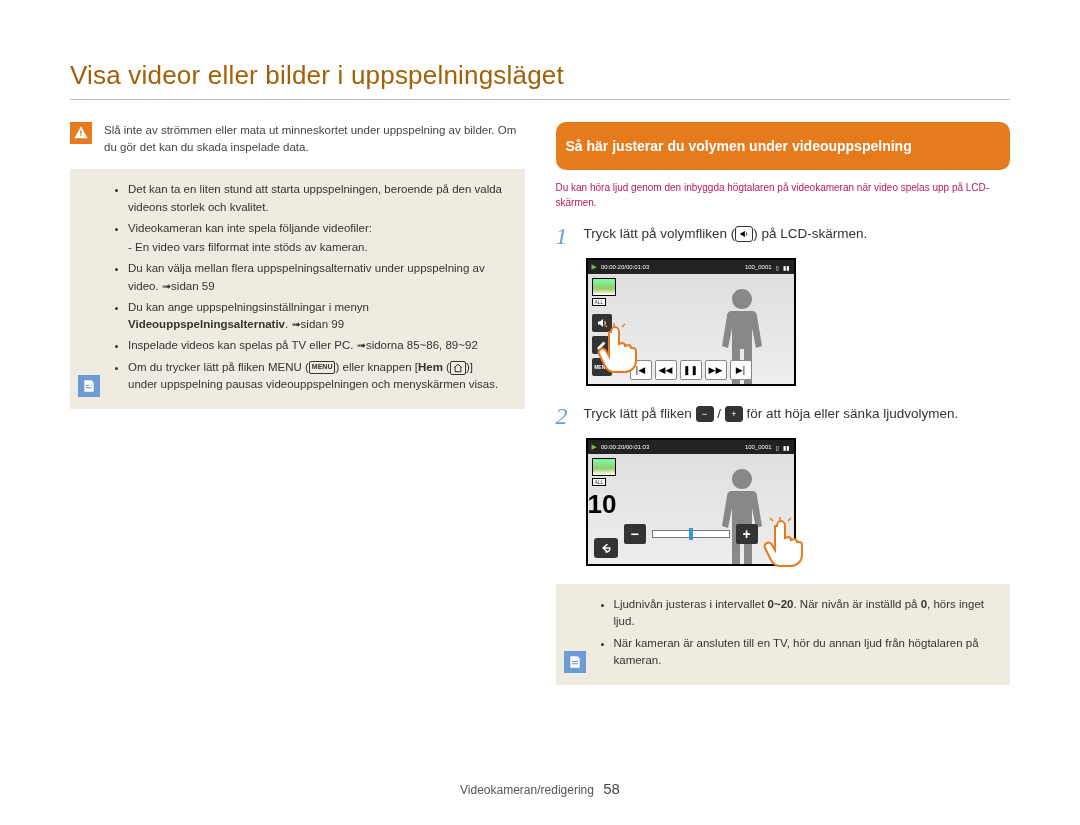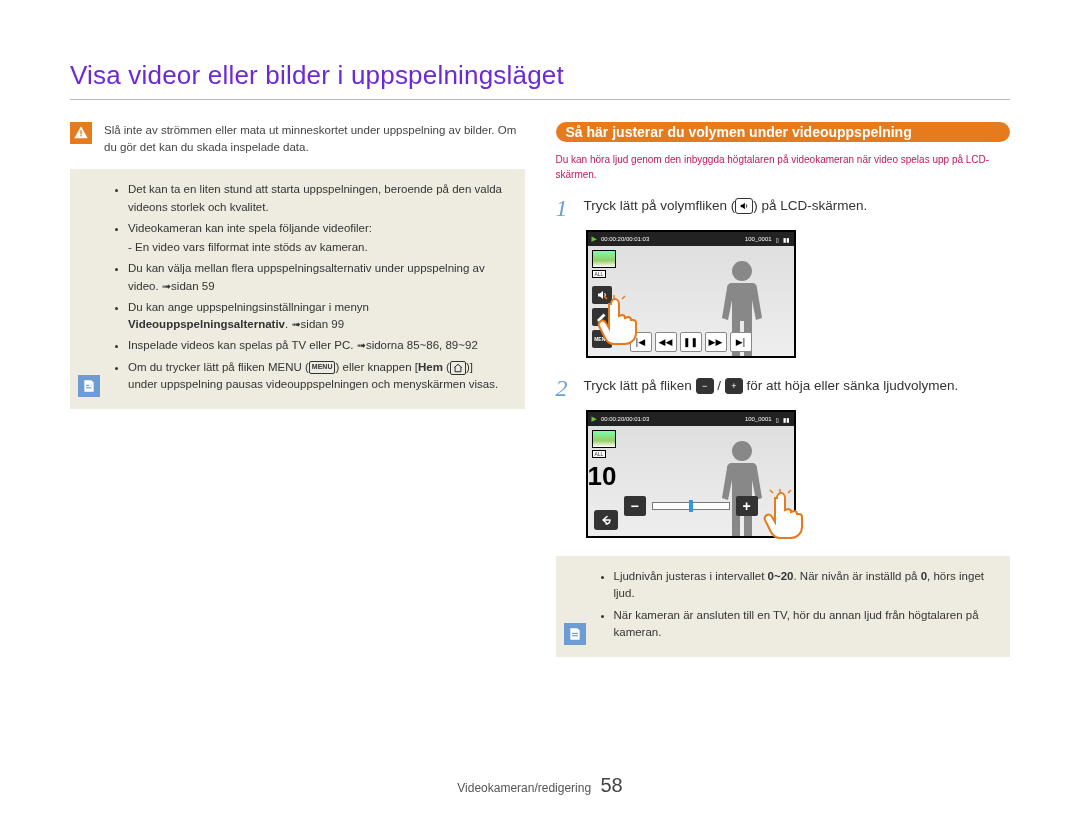--- a/index.html
+++ b/index.html
@@ -12,21 +12,21 @@
   .page {
     width: 1080px;
     height: 825px;
     box-sizing: border-box;
     padding: 60px 70px 30px 70px;
     position: relative;
   }
   .title {
     font-size: 26px;
     font-weight: 400;
-    color: #6d28d9;
+    color: #a16207;
     letter-spacing: 0.2px;
     margin-bottom: 6px;
   }
   .rule {
     border: none;
     border-top: 1px solid #bbb;
     margin: 8px 0 22px 0;
   }
   .columns {
     display: flex;
@@ -77,21 +77,21 @@
   }
   .info-list li { margin-bottom: 4px; }
   .info-list .sub { list-style: none; padding-left: 0; margin: 2px 0 0 0; }
   .info-list .sub li::before { content: "- "; }
   .arrow { font-size: 11px; }
   .section-header {
     background: #e67b1e;
     color: #fff;
     font-size: 14px;
     font-weight: bold;
-    padding: 2px 10px;
+    padding: 16px 10px;
     border-radius: 10px;
     margin-bottom: 10px;
     display: inline-block;
     width: calc(100% - 20px);
   }
   .paragraph {
     font-size: 10px;
     color: #be185d;
     line-height: 1.5;
     margin-bottom: 14px;
@@ -214,21 +214,21 @@
     display:flex; align-items:center; justify-content:center; color:#fff;
     font-size:12px;
   }
   .footer {
     position: absolute;
     bottom: 28px; left: 0; right: 0;
     text-align: center;
     font-size: 12px;
     color: #555;
   }
-  .footer .pnum { font-size: 20px; margin-left: 6px; color:#444;}
+  .footer .pnum { font-size: 15px; margin-left: 6px; color:#444;}
   .menu-chip {
     display:inline-block; border:1px solid #333; border-radius:2px;
     font-size:7px; padding:0 2px; vertical-align:middle; font-weight:bold;
   }
   .home-chip {
     display:inline-flex; border:1px solid #333; border-radius:2px;
     width:14px; height:12px; align-items:center; justify-content:center;
     vertical-align:middle;
   }
 </style>

